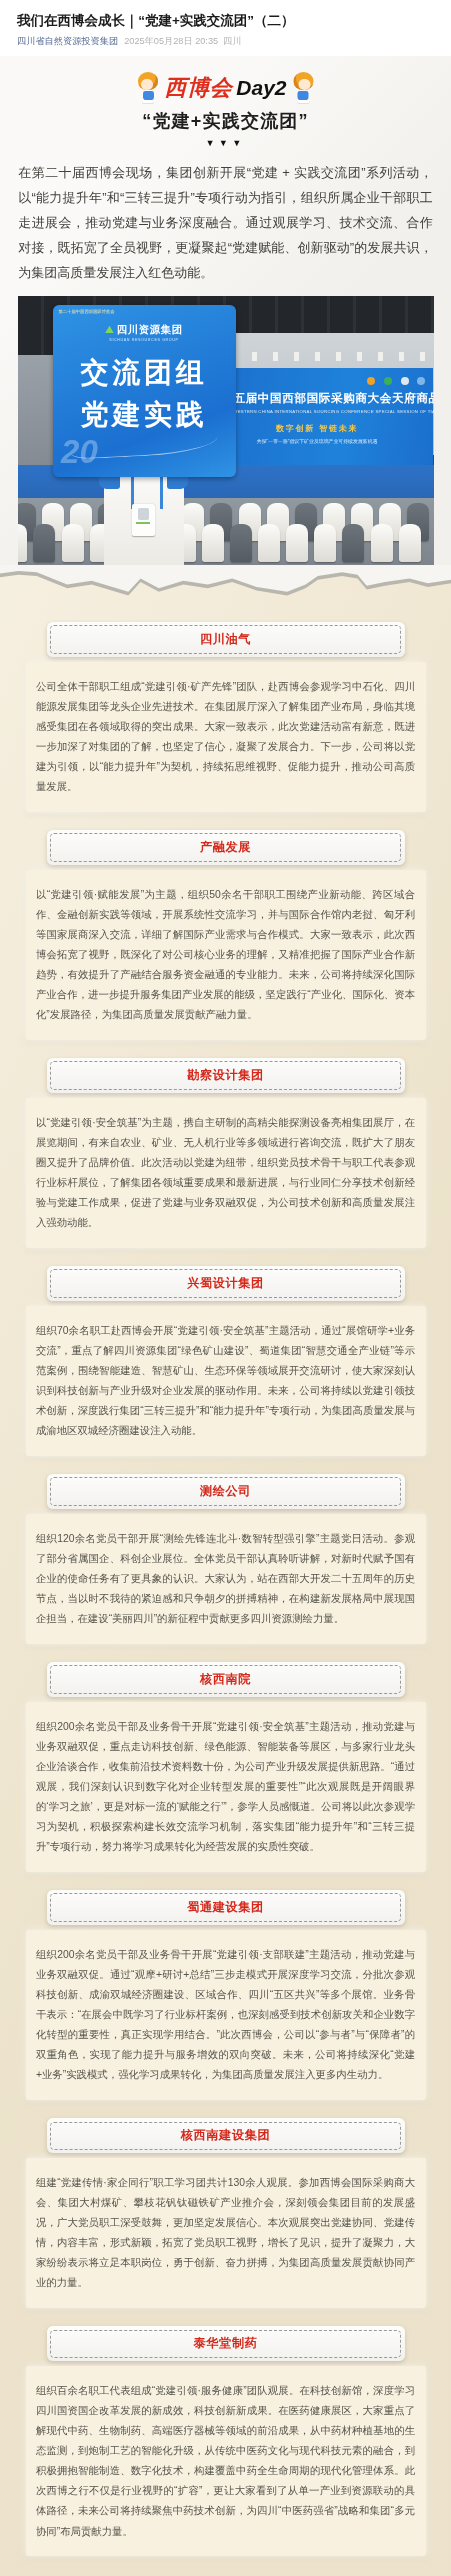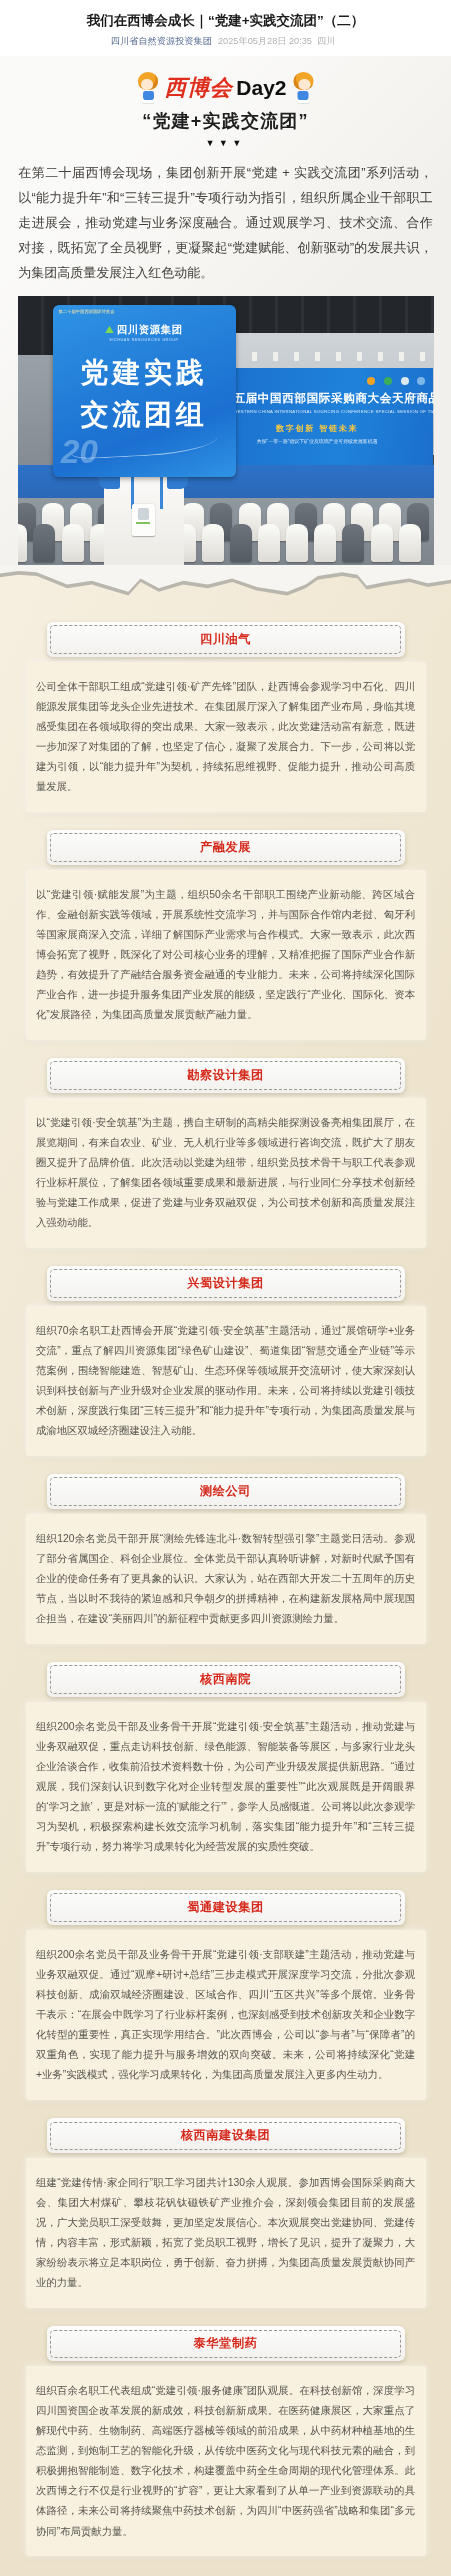--- a/index.html
+++ b/index.html
@@ -1,31 +1,31 @@
 <!DOCTYPE html>
 <html style="font-size:9.8px"><head>
 <meta charset="utf-8">
 <style>
   html,body{margin:0;padding:0;background:#ffffff;}
   body{font-family:"Liberation Sans","DejaVu Sans",sans-serif;-webkit-font-smoothing:antialiased;}
   .page{width:451px;margin:0 auto;background:#ffffff;overflow:hidden;}
 
   
-  .head{padding:11px 17px 8.6px 17px;background:#ffffff;text-align:center;}
+  .head{padding:11px 17px 8.6px 17px;background:#ffffff;}
   .title{font-size:13.5px;line-height:1.45;font-weight:700;color:#1c1c1c;margin:0;}
   .byline{margin-top:4px;font-size:9.2px;}
   .account{color:#576b95;margin-right:6.1px;}
   .date,.loc{color:#b2b2b2;margin-right:4.9px;}
 
   
   .paper-top{background:#f5f4f0;background-image:linear-gradient(135deg,rgba(255,255,255,.5) 25%,rgba(0,0,0,.015) 60%);padding-top:16px;}
   .banner{ text-align:center;}
   .banner-line1{display:flex;align-items:center;justify-content:center;gap:4px;}
   .b-red{color:#e02e1d;font-size:22px;font-weight:800;font-style:italic;letter-spacing:0.6px;}
-  .b-black{color:#111;font-size:21px;font-weight:800;}
+  .b-black{color:#111;font-size:21px;font-weight:800;font-style:italic;}
   .banner-line2{margin-top:4.9px;font-size:18px;font-weight:800;color:#1f1f1f;letter-spacing:1.2px;}
   .arrows{margin-top:4.9px;font-size:9.2px;color:#111;letter-spacing:4.3px;}
   .mascot{position:relative;width:24.5px;height:32px;display:inline-block;}
   .mascot .m-head{position:absolute;top:0;left:2.4px;width:19.6px;height:18.3px;border-radius:50% 50% 46% 46%;background:#f2a427;box-shadow:inset -2.4px -3.1px 0 #d9851a;}
   .mascot .m-face{position:absolute;top:7.3px;left:4.9px;width:12.2px;height:10.4px;border-radius:50%;background:#ffe9d3;}
   .mascot .m-body{position:absolute;top:19px;left:6.7px;width:11px;height:9.2px;border-radius:2.4px 2.4px 3.1px 3.1px;background:#3f87e0;}
   .mascot .m-feet{position:absolute;top:27.5px;left:6.1px;width:12.2px;height:3.7px;border-radius:1.8px;background:#ffffff;box-shadow:0 0.6px 0 #c9c9c9;}
   .mascot.right{transform:scaleX(-1);}
 
   .intro{margin:13.5px 18.3px 0 18.3px;font-size:13px;line-height:1.92;color:#42413c;text-align:justify;}
@@ -194,22 +194,22 @@
           <b></b>
         </div>
 
       <div class="ph-sign">
         <div class="ph-sign-top">
           <span>第二十届中国西部国际博览会</span>
         </div>
         <div class="ph-sign-org"><i></i><span>四川资源集团</span></div>
         <div class="ph-sign-en">SICHUAN RESOURCES GROUP</div>
         <div class="ph-sign-main">
+          <div>交流团组</div>
           <div>党建实践</div>
-          <div>交流团组</div>
         </div>
         <div class="ph-swoosh"></div>
         <div class="ph-sign-20">20</div>
       </div>
     </div>
   </div>
 
   <div class="cream">
     <svg class="tear" viewBox="0 0 738 64" preserveAspectRatio="none">
       <path d="M0,0 H738 V30 L700,36 670,28 630,34 600,40 585,22 560,18 520,24 500,38 470,50 420,42 380,28 340,38 300,32 260,44 230,28 210,50 150,32 110,38 60,18 30,16 0,20 Z" fill="#b9b6ae"></path>

